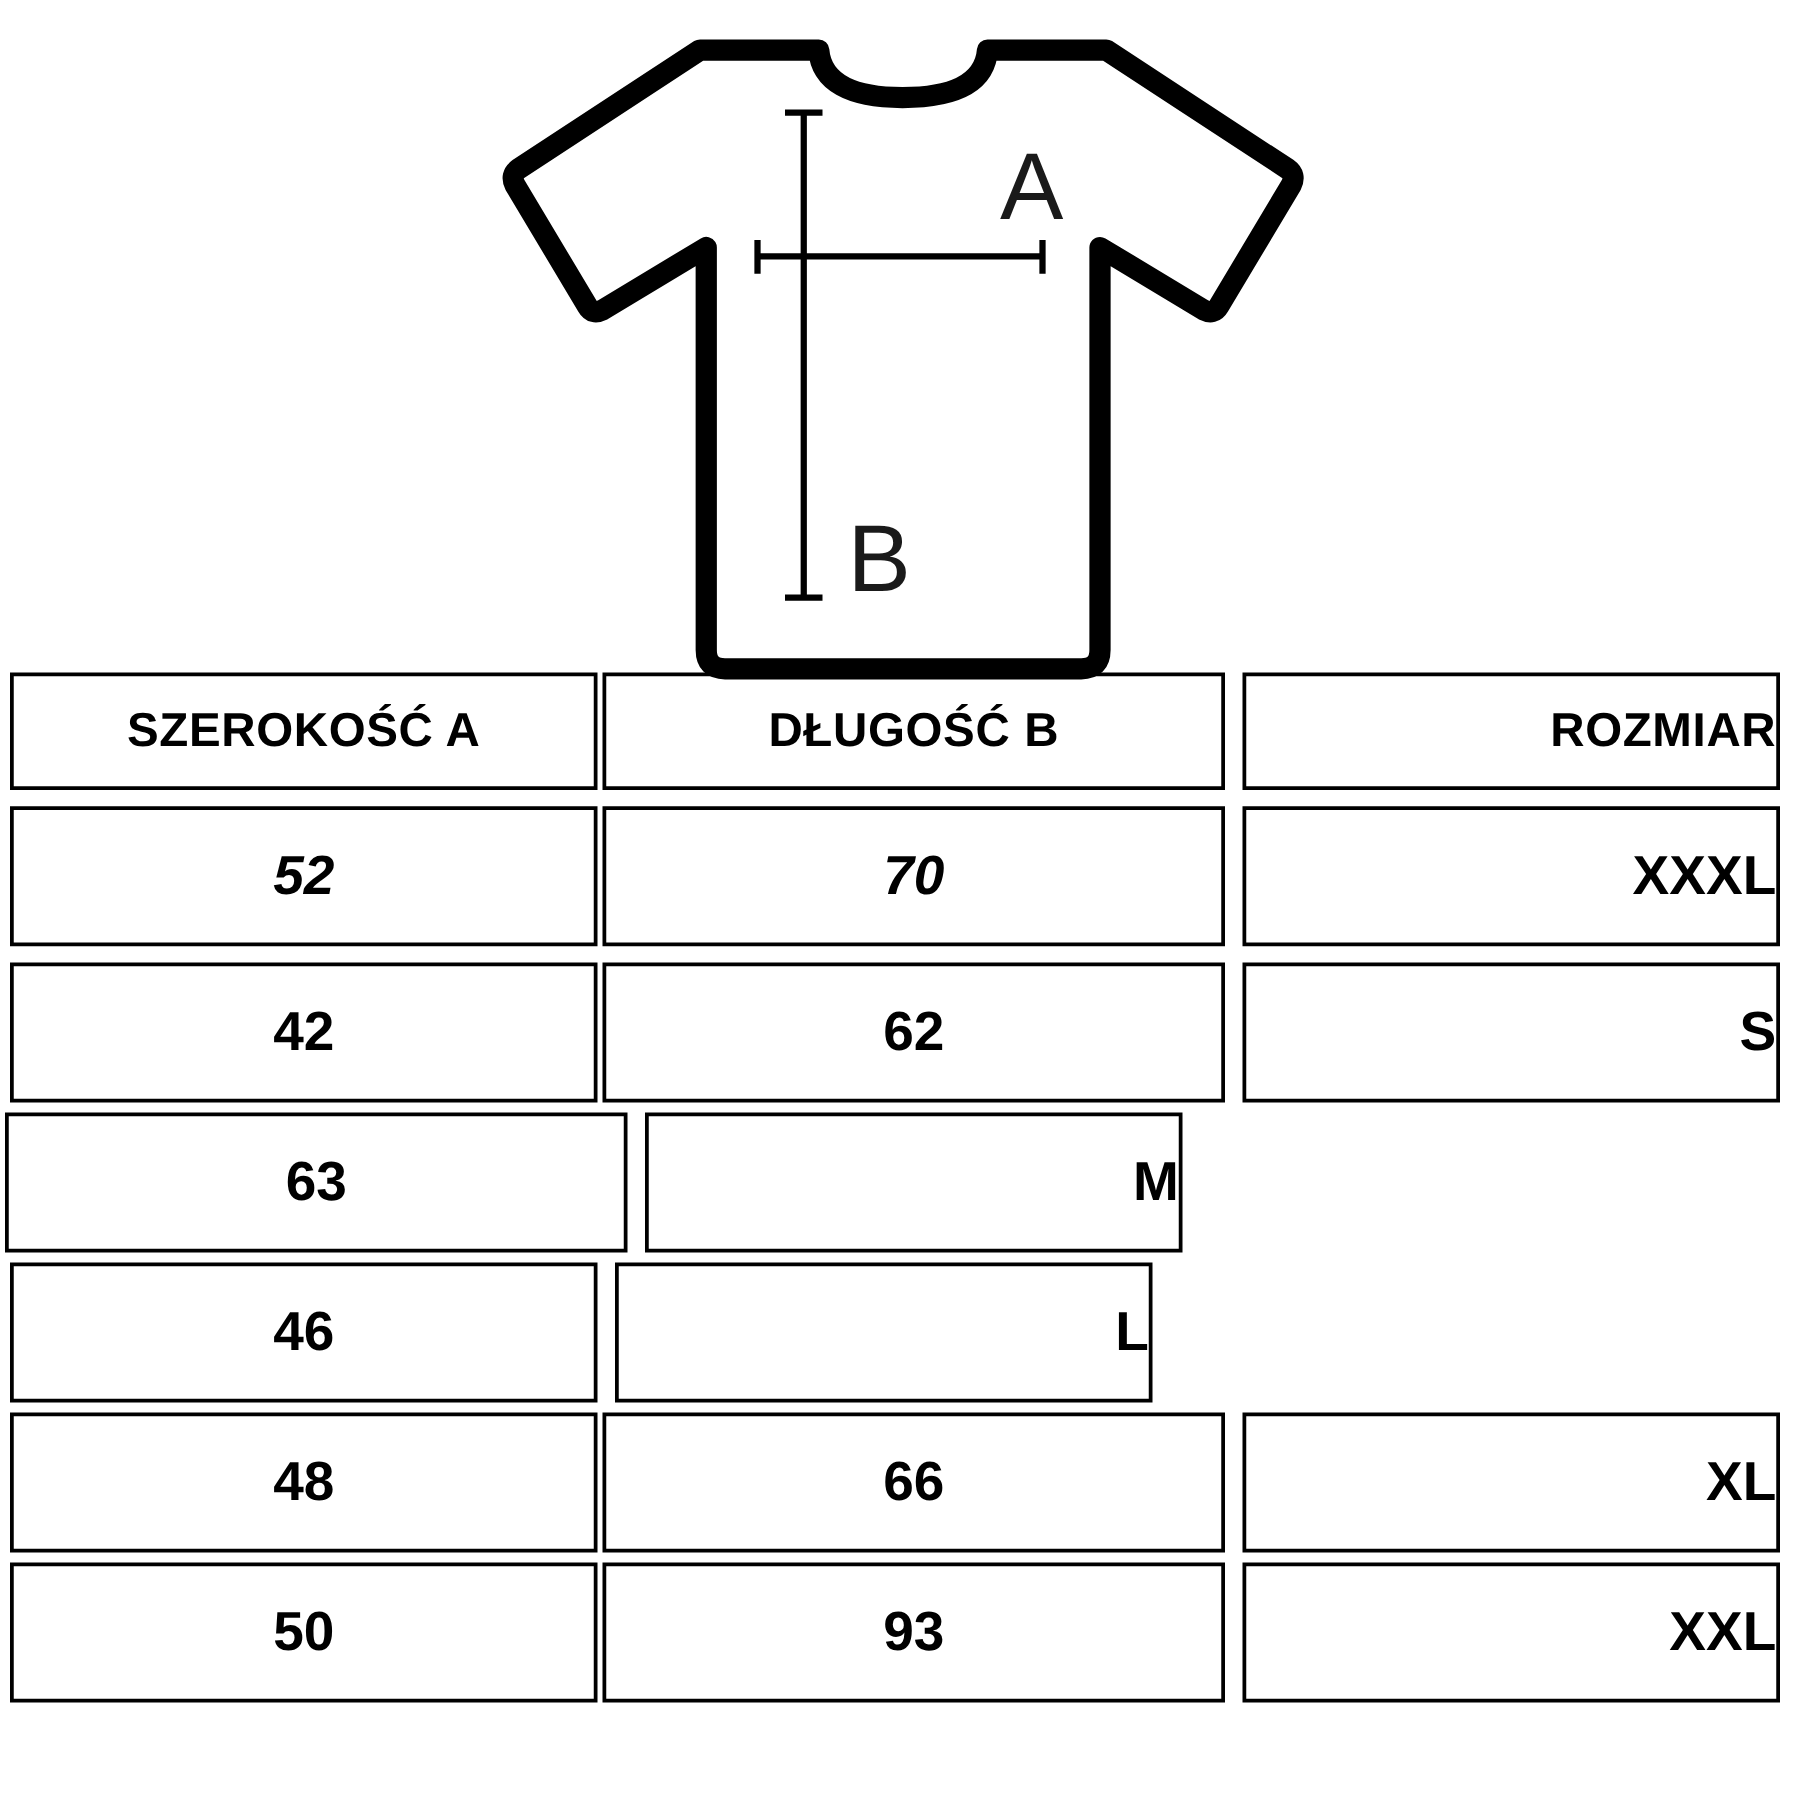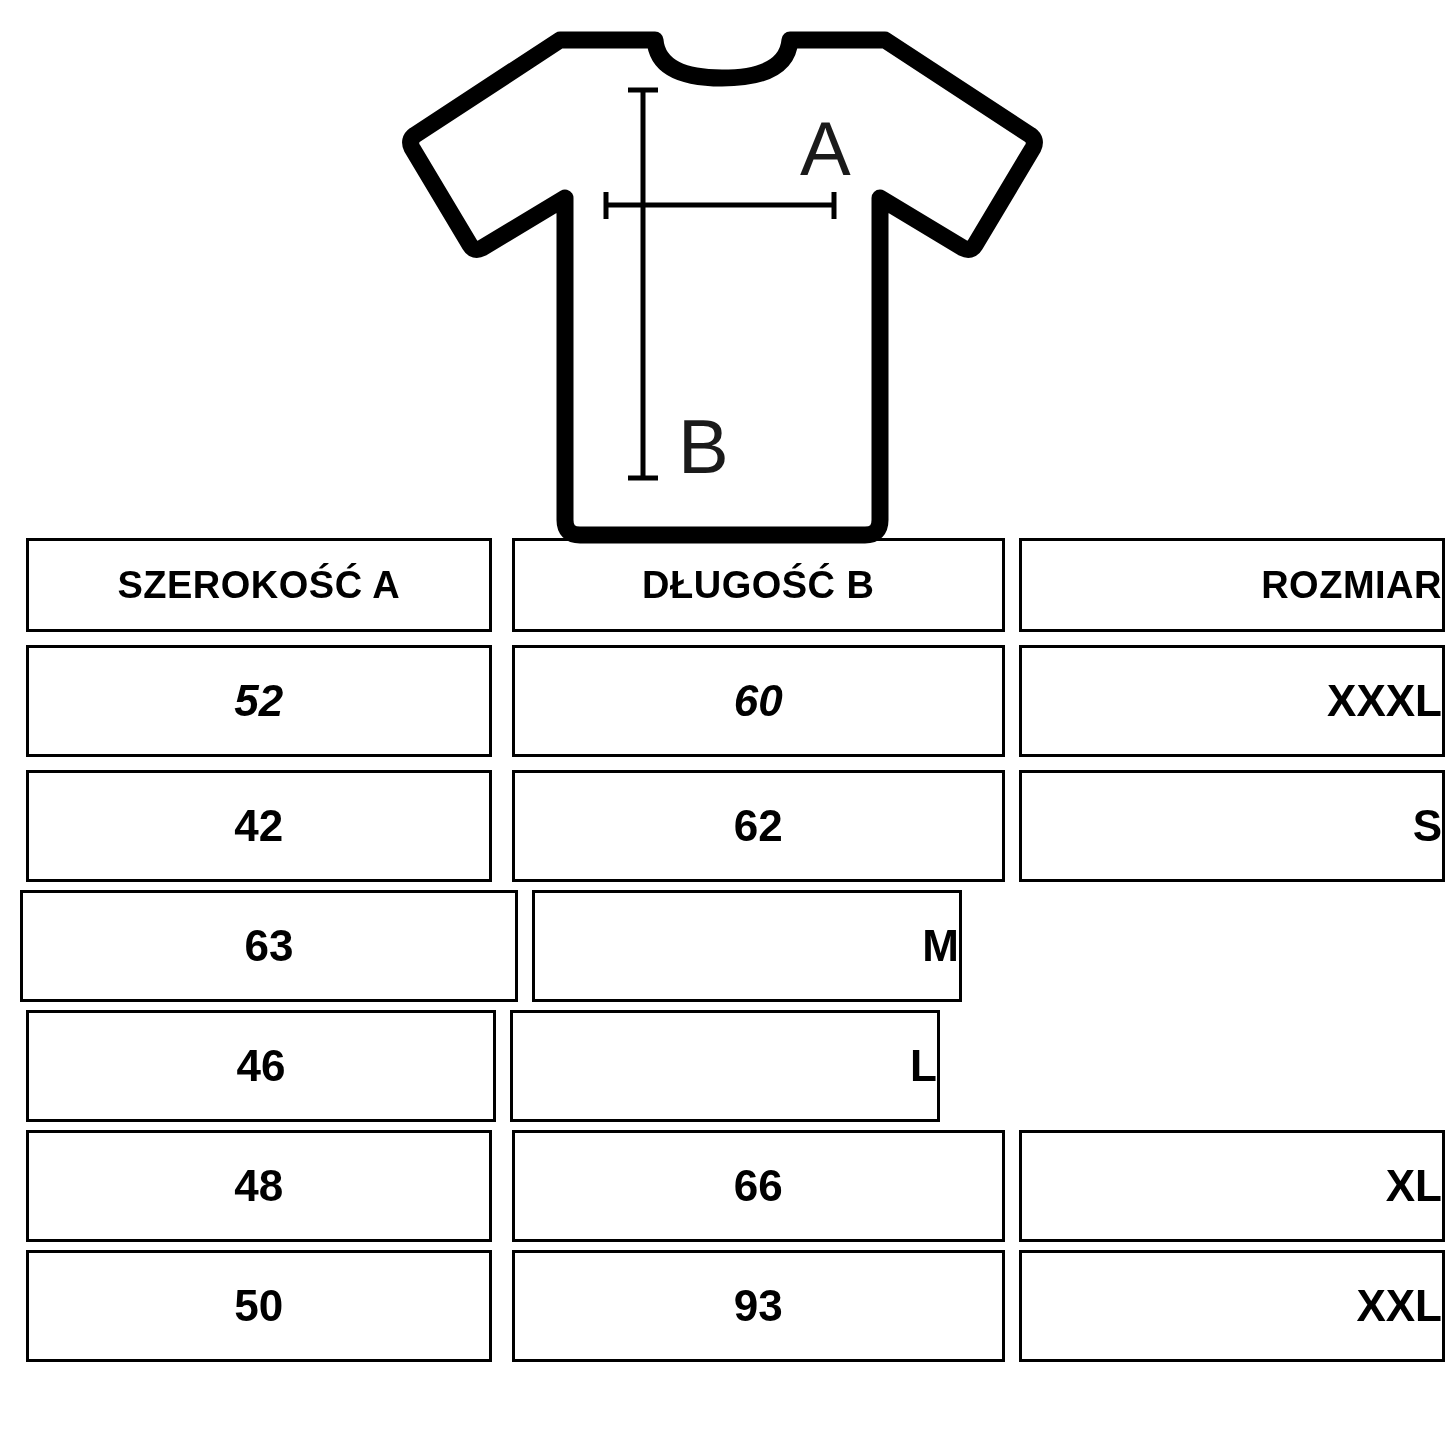--- a/index.html
+++ b/index.html
@@ -49,25 +49,25 @@
   .cell {
     box-sizing: border-box;
     border: 3px solid #000000;
     display: flex;
     align-items: center;
     justify-content: center;
     text-align: center;
   }
   .cell-a {
     width: 470px;
-    margin-left: 26px;
+    margin-left: 8px;
   }
   .cell-b {
     width: 498px;
-    margin-left: 20px;
+    margin-left: 4px;
   }
   .cell-c {
     width: 430px;
     margin-left: 14px;
     justify-content: flex-end;
   }
   .header-row .cell {
     height: 94px;
   }
   .header-row .cell span {
@@ -153,21 +153,21 @@
     </div>
   </div>
 
   <div class="row-gap"></div>
 
   <div class="table-row body-row first-row">
     <div class="cell cell-a">
       <span>52</span>
     </div>
     <div class="cell cell-b">
-      <span>60</span>
+      <span>70</span>
     </div>
     <div class="cell cell-c">
       <span>XXXL</span>
     </div>
   </div>
 
   <div class="row-gap"></div>
 
   <div class="table-row body-row">
     <div class="cell cell-a">

